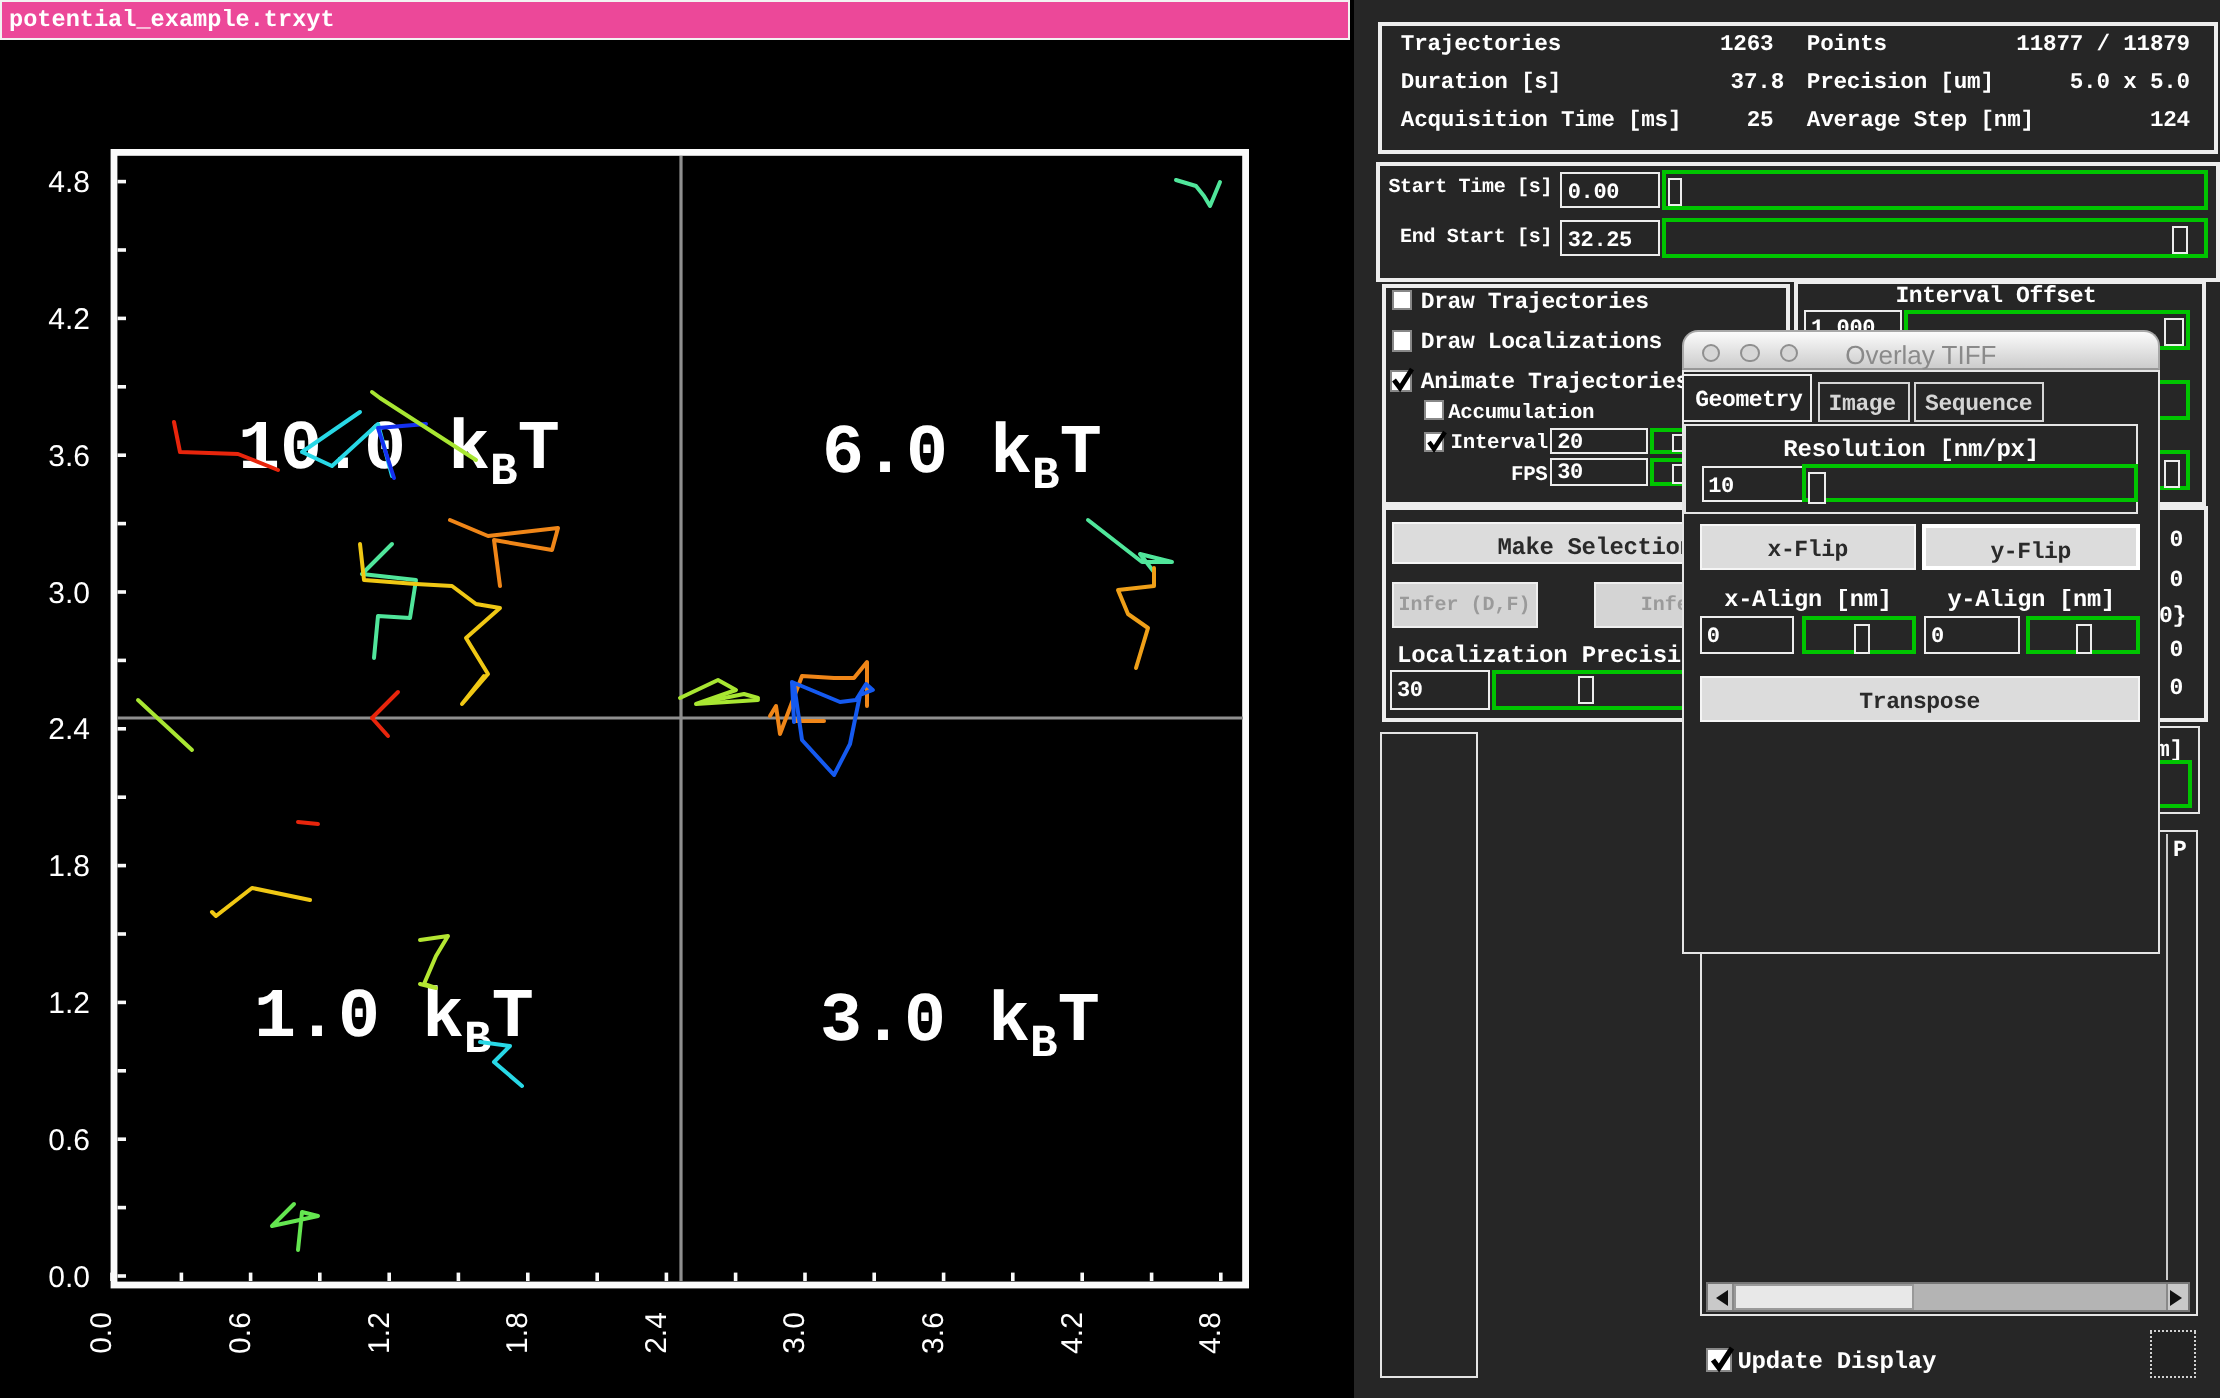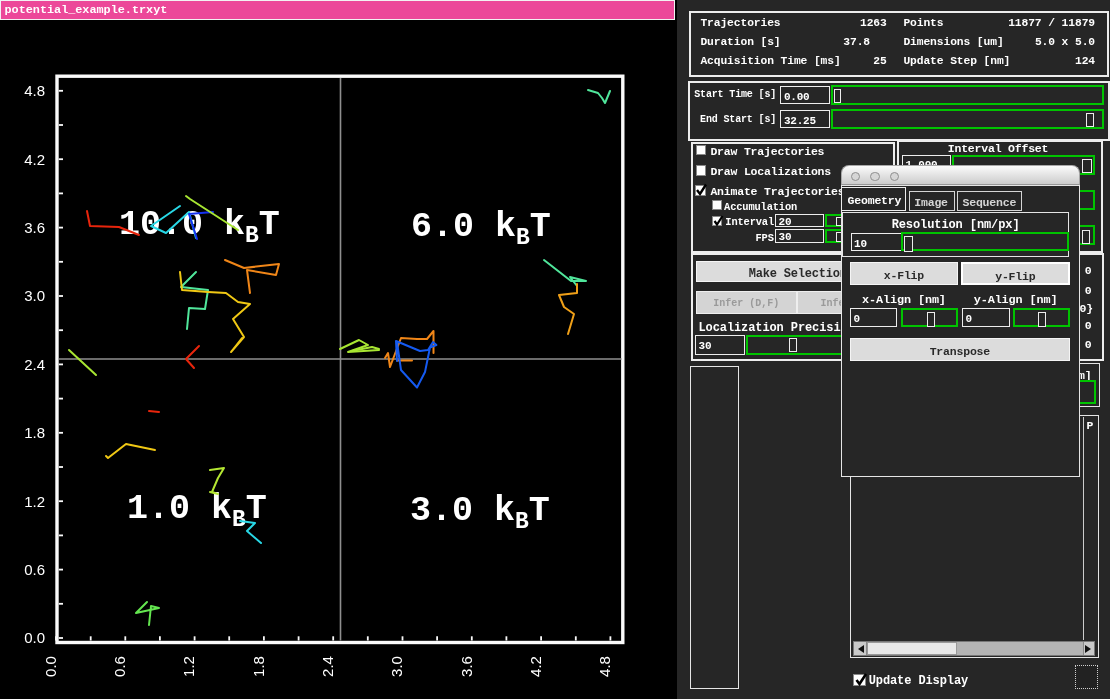--- a/index.html
+++ b/index.html
@@ -117,25 +117,25 @@
     </g>
   </svg>
 
   <div class="abs" style="left:677px;top:0;width:433px;height:699px;background:#262626;"></div>
 
   <div class="wb" style="left:689px;top:11px;width:415.5px;height:62px;"></div>
   <div class="stxt" style="left:700.4px;top:18px;text-align:center;">Trajectories</div>
   <div class="stxt" style="left:700.4px;top:37px;">Duration [s]</div>
   <div class="stxt" style="left:700.4px;top:56.3px;">Acquisition Time [ms]</div>
   <div class="stxt" style="right:223.3px;top:18px;">1263</div>
-  <div class="stxt" style="right:240px;top:37px;">37.8</div>
+  <div class="stxt" style="right:218px;top:37px;">37.8</div>
   <div class="stxt" style="right:223.3px;top:56.3px;">25</div>
   <div class="stxt" style="left:903.4px;top:18px;">Points</div>
-  <div class="stxt" style="left:903.4px;top:37px;">Dimensions [um]</div>
-  <div class="stxt" style="left:903.4px;top:56.3px;">Update Step [nm]</div>
+  <div class="stxt" style="left:903.4px;top:37px;">Precision [um]</div>
+  <div class="stxt" style="left:903.4px;top:56.3px;">Average Step [nm]</div>
   <div class="stxt" style="right:15px;top:18px;">11877 / 11879</div>
   <div class="stxt" style="right:15px;top:37px;">5.0 x 5.0</div>
   <div class="stxt" style="right:15px;top:56.3px;">124</div>
 
   <div class="wb" style="left:688px;top:81px;width:418px;height:56px;"></div>
   <div class="txt" style="right:333.9px;top:90px;font-size:10px;letter-spacing:-0.15px;">Start Time [s]</div>
   <div class="txt" style="right:333.9px;top:114.6px;font-size:10px;letter-spacing:-0.15px;">End Start [s]</div>
   <div class="field" style="left:780.4px;top:86.2px;width:50px;height:18px;padding:4.5px 0 0 2.5px;">0.00</div>
   <div class="slider" style="left:830.9px;top:85.4px;width:273px;height:19.3px;">
     <div class="thumb" style="left:1.5px;top:1.5px;width:7px;height:14px;"></div>
@@ -178,21 +178,21 @@
   <div class="slider" style="left:951.8px;top:155.1px;width:143.4px;height:20.1px;">
     <div class="thumb" style="right:1.5px;top:1.5px;width:9.4px;height:14.9px;"></div>
   </div>
   <div class="slider" style="left:951.8px;top:189.8px;width:143.4px;height:19.8px;"></div>
   <div class="slider" style="left:951.8px;top:225.1px;width:143.4px;height:19.7px;">
     <div class="thumb" style="right:3px;top:2.6px;width:8.2px;height:14.6px;"></div>
   </div>
 
   <div class="wb" style="left:691px;top:253px;width:409px;height:104px;"></div>
   <div class="btn" style="left:695.8px;top:260.8px;width:204px;height:21.6px;padding-top:6px;font-size:12px;">Make Selection</div>
-  <div class="btnd" style="left:695.8px;top:290.7px;width:101px;height:23.4px;padding-top:7px;">Infer (D,F)</div>
+  <div class="btnd" style="left:695.8px;top:290.7px;width:73px;height:23.4px;padding-top:7px;">Infer (D,F)</div>
   <div class="btnd" style="left:797.4px;top:290.7px;width:100px;height:23.4px;padding-top:7px;">Infer (F)</div>
   <div class="txt" style="left:698.5px;top:322px;font-size:12px;letter-spacing:-0.1px;">Localization Precision [nm]</div>
   <div class="txt" style="right:18.6px;top:264.5px;">0</div>
   <div class="txt" style="right:18.6px;top:284.5px;">0</div>
   <div class="txt" style="right:17.1px;top:303.1px;">0}</div>
   <div class="txt" style="right:18.6px;top:320.2px;">0</div>
   <div class="txt" style="right:18.6px;top:338.8px;">0</div>
   <div class="field" style="left:695px;top:334.9px;width:50.2px;height:19.7px;padding:5px 0 0 2.5px;">30</div>
   <div class="slider" style="left:746.2px;top:334.9px;width:140px;height:19.7px;">
     <div class="thumb" style="left:40.4px;top:1.6px;width:8.8px;height:14px;"></div>
@@ -226,20 +226,21 @@
   </svg>
   <div class="txt" style="left:868.7px;top:674.5px;font-size:12px;letter-spacing:-0.1px;">Update Display</div>
 
   <div class="abs" style="left:1074.7px;top:665px;width:23.6px;height:24.3px;border:1.5px dotted #d0d0d0;background:#222;box-sizing:border-box;"></div>
 
   <div class="abs" style="left:840.7px;top:165.4px;width:239.5px;height:311.4px;">
     <div class="abs" style="left:0;top:0;width:239.5px;height:20px;border-radius:8px 8px 0 0;background:linear-gradient(#fbfbfb,#cccccc);border:1px solid #a8a8a8;border-bottom:1px solid #979797;box-sizing:border-box;">
       <div class="abs" style="left:9px;top:5.5px;width:9.5px;height:9.5px;border-radius:50%;background:#d6d6d6;border:1.5px solid #8f8f8f;box-sizing:border-box;"></div>
       <div class="abs" style="left:28.5px;top:5.5px;width:9.5px;height:9.5px;border-radius:50%;background:#d6d6d6;border:1.5px solid #8f8f8f;box-sizing:border-box;"></div>
       <div class="abs" style="left:48px;top:5.5px;width:9.5px;height:9.5px;border-radius:50%;background:#d6d6d6;border:1.5px solid #8f8f8f;box-sizing:border-box;"></div>
+      <div class="abs" style="left:0;top:3.5px;width:100%;text-align:center;font-family:'Liberation Sans',sans-serif;font-size:13px;color:#8a8a8a;">Overlay TIFF</div>
     </div>
     <div class="abs" style="left:0;top:20px;width:239.5px;height:291.4px;background:#262626;border:1.5px solid #e5e5e5;box-sizing:border-box;"></div>
   </div>
 
   <div class="abs" style="left:841.4px;top:187.1px;width:64.8px;height:24.4px;border:1.5px solid #ededed;background:#262626;box-sizing:border-box;"></div>
   <div class="txt" style="left:847.6px;top:194.5px;">Geometry</div>
   <div class="abs" style="left:908.5px;top:191px;width:46px;height:20.4px;border:1.5px solid #d5d5d5;background:#262626;box-sizing:border-box;"></div>
   <div class="txt" style="left:914.3px;top:196.5px;color:#d5d5d5;">Image</div>
   <div class="abs" style="left:956.8px;top:191px;width:65.4px;height:20.4px;border:1.5px solid #d5d5d5;background:#262626;box-sizing:border-box;"></div>
   <div class="txt" style="left:962.5px;top:196.5px;color:#d5d5d5;">Sequence</div>

